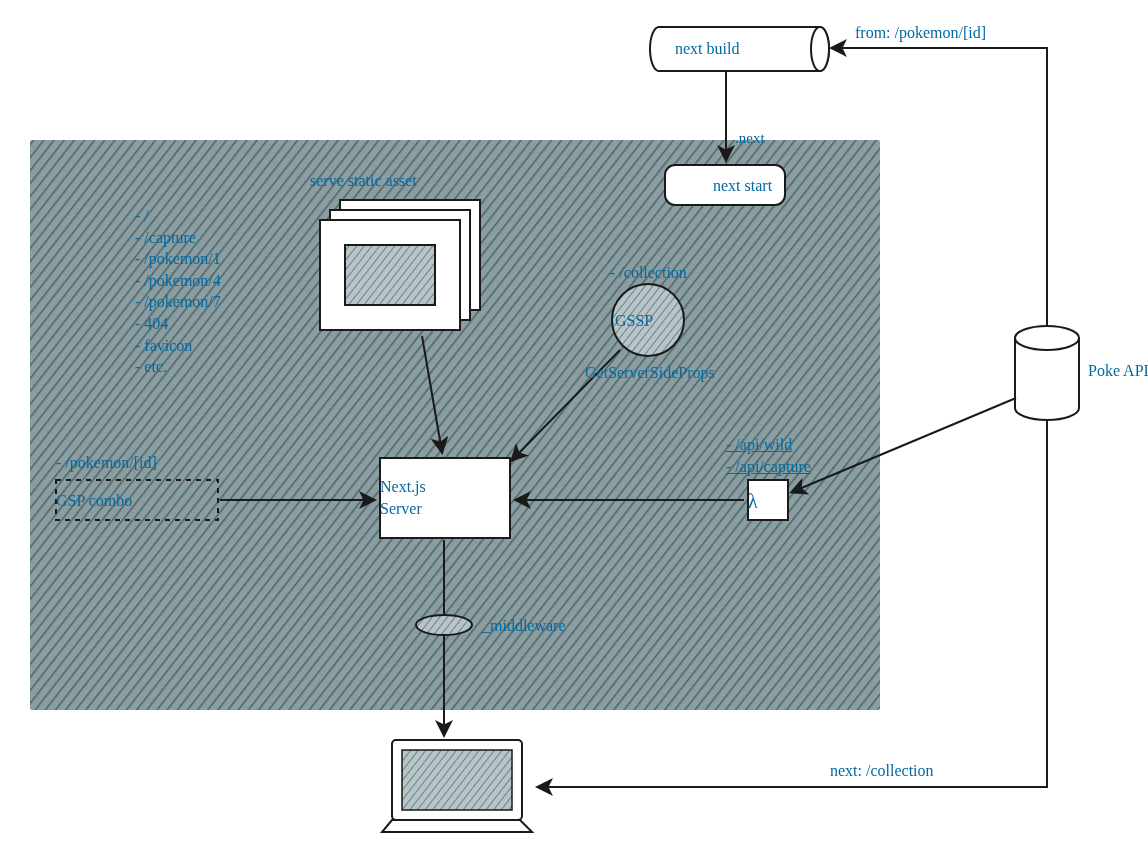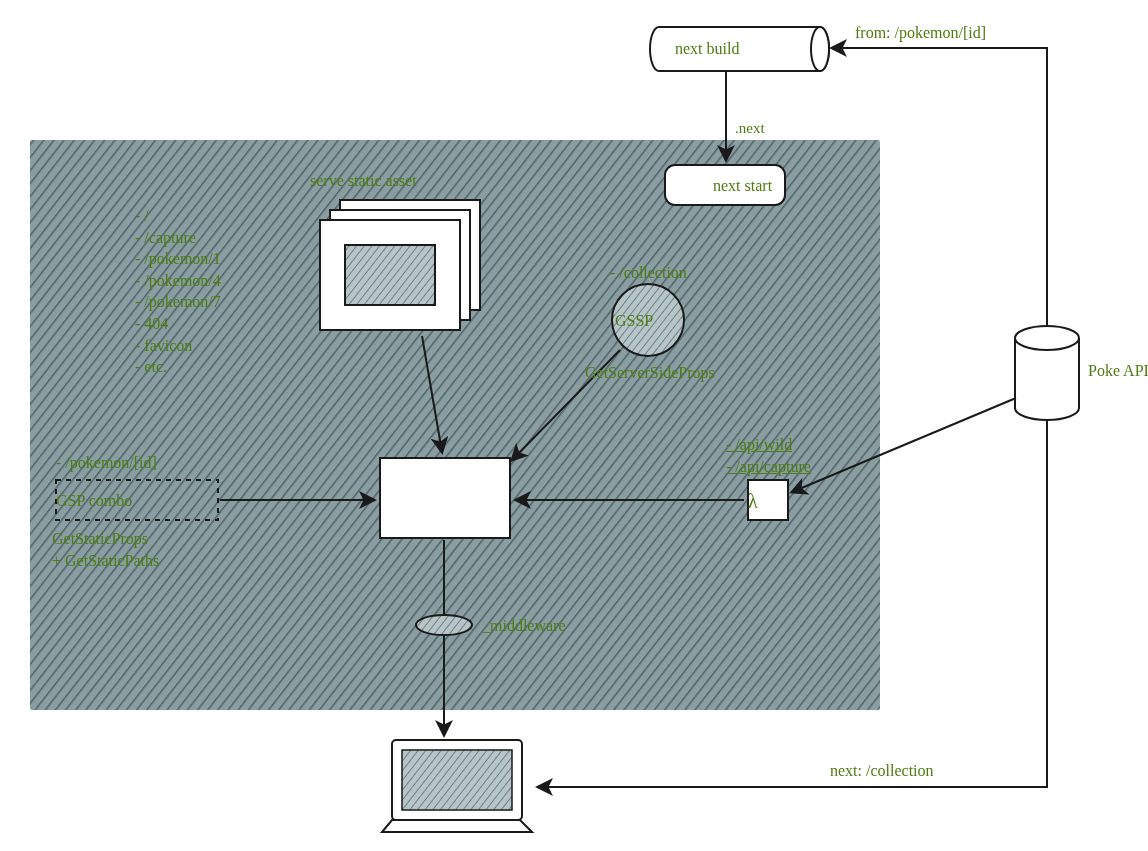--- a/index.html
+++ b/index.html
@@ -11,21 +11,21 @@
     color: #1a1a1a;
   }
   .stage { position: relative; width: 1148px; height: 851px; }
   svg.layer { position: absolute; left: 0; top: 0; }
 
   .label {
     position: absolute;
     font-size: 16px;
     line-height: 1.35;
     white-space: pre;
-    color: #4d7c0f;
+    color: #0369a1;
   }
   .label.center { text-align: left; }
   .small { font-size: 15px; }
 </style>
 </head>
 <body>
 
 <div class="stage">
 
   <svg class="layer" width="1148" height="851">
@@ -98,43 +98,43 @@
 
     <line x1="1016" y1="398" x2="792" y2="492" stroke="#1a1a1a" stroke-width="2" marker-end="url(#arrow)"></line>
 
     <path d="M1047,325 L1047,48 L832,48" fill="none" stroke="#1a1a1a" stroke-width="2" marker-end="url(#arrow)"></path>
 
     <path d="M1047,420 L1047,787 L538,787" fill="none" stroke="#1a1a1a" stroke-width="2" marker-end="url(#arrow)"></path>
 
   </svg>
 
   <div class="label center" style="left:675px; top:38px; width:130px;">next build</div>
-  <div class="label small" style="left:735px; top:118px;">.next</div>
+  <div class="label small" style="left:735px; top:128px;">.next</div>
   <div class="label center" style="left:665px; top:175px; width:120px;padding-left:48px;">next start</div>
 
   <div class="label" style="left:310px; top:170px;">serve static asset</div>
 
   <div class="label" style="left:135px; top:205px;">- /
 - /capture
 - /pokemon/1
 - /pokemon/4
 - /pokemon/7
 - 404
 - favicon
 - etc.</div>
 
   <div class="label" style="left:610px; top:262px;">- /collection</div>
   <div class="label center" style="left:615px; top:310px; width:68px;">GSSP</div>
   <div class="label" style="left:585px; top:362px;">GetServerSideProps</div>
 
   <div class="label" style="left:56px; top:452px;">- /pokemon/[id]</div>
   <div class="label center" style="left:56px; top:490px; width:162px;">GSP combo</div>
-  <div class="label" style="left:52px; top:528px;">GetStaticProps
-+ GetStaticPaths</div>
 
+  <div class="label center" style="left:380px; top:476px; width:130px;">Next.js
+Server</div>
 
   <div class="label" style="left:726px; top:434px;text-decoration:underline;">- /api/wild
 - /api/capture</div>
   <div class="label center" style="left:748px; top:488px; width:40px; font-size:20px;">λ</div>
 
   <div class="label" style="left:482px; top:615px;">_middleware</div>
 
   <div class="label" style="left:1088px; top:360px;">Poke API</div>
 
   <div class="label" style="left:855px; top:22px;">from: /pokemon/[id]</div>

